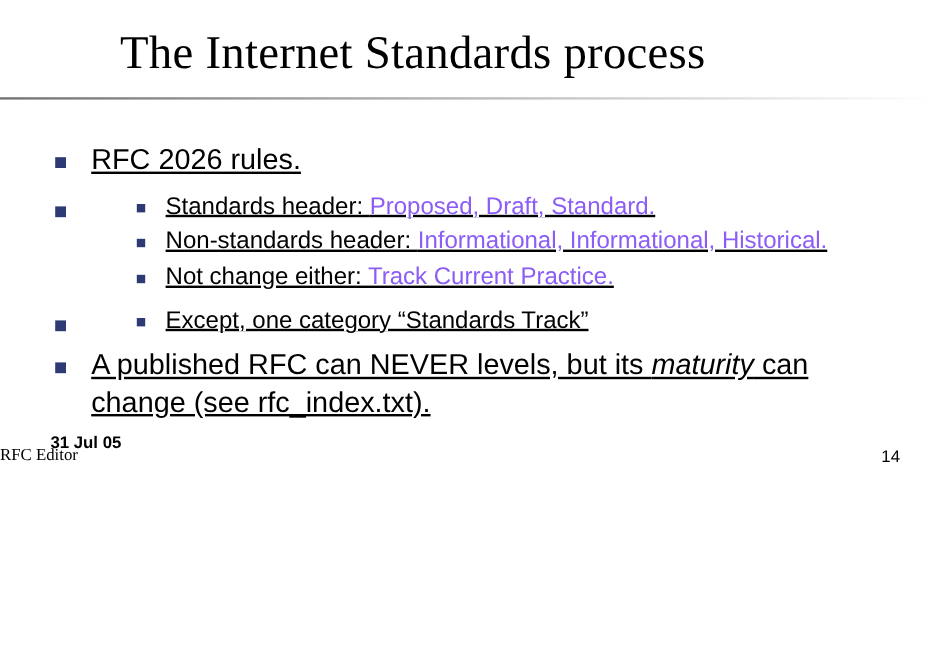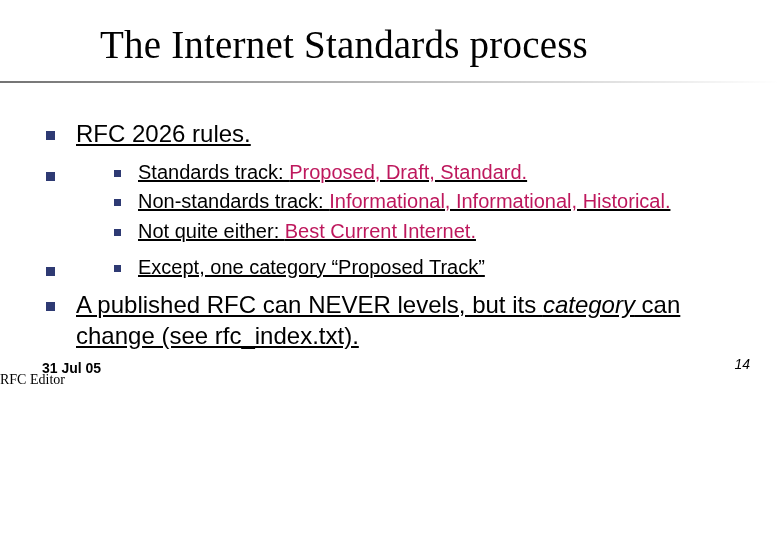--- a/index.html
+++ b/index.html
@@ -7,26 +7,26 @@
   .slide { position: relative; width: 780px; height: 404px; padding: 20px 40px 20px 40px; }
   .title { font-family: "Times New Roman", Times, serif; font-size: 39px; font-weight: 400; text-align: left; margin-left: 60px; margin-top: 2px; letter-spacing: 0.2px; }
   .rule { margin-top: 14px; height: 2px; background: linear-gradient(to right, rgba(0,0,0,0.55), rgba(0,0,0,0.0)); margin-left: -40px; margin-right: -40px; }
   .content { margin-top: 36px; }
   ul { list-style: none; }
   .lvl1 > li { position: relative; padding-left: 36px; font-size: 24px; line-height: 1.28; margin-bottom: 8px; text-decoration: underline; }
   .lvl1 > li > .bullet { position: absolute; left: 6px; top: 12px; width: 9px; height: 9px; background: #2e3a73; }
   .lvl2 { margin-top: 10px; margin-bottom: 10px; }
   .lvl2 > li { position: relative; padding-left: 62px; font-size: 20px; line-height: 1.28; margin-bottom: 4px; }
   .lvl2 > li > .bullet { position: absolute; left: 38px; top: 10px; width: 7px; height: 7px; background: #2e3a73; }
-  .orange { color: #be185d; }
+  .orange { color: #8b5cf6; }
   .italic { font-style: italic; }
   .footer { position: absolute; left: 0; right: 0; bottom: 16px; padding: 0 30px 0 42px; font-family: Tahoma, Verdana, sans-serif; font-size: 14px; }
   .footer .date { position: absolute; left: 42px; bottom: 12px; font-weight: bold; }
   .footer .center { position: absolute; left: 0; right: 0; bottom: 0; text-align: left; font-family: Liberation Serif, serif; }
-  .footer .page { position: absolute; right: 30px; bottom: 16px; font-style: italic; }
+  .footer .page { position: absolute; right: 30px; bottom: 0; }
 </style>
 </head>
 <body>
 
 <div class="slide">
 
   <h1 class="title">The Internet Standards process</h1>
   <div class="rule"></div>
 
   <div class="content">
@@ -35,46 +35,46 @@
       <li>
         <span class="bullet"></span>
         <span>RFC 2026 rules.</span>
       </li>
 
       <li>
         <span class="bullet"></span>
         <ul class="lvl2">
           <li>
             <span class="bullet"></span>
-            <span>Standards track: </span><span class="orange">Proposed, Draft, Standard.</span>
+            <span>Standards header: </span><span class="orange">Proposed, Draft, Standard.</span>
           </li>
           <li>
             <span class="bullet"></span>
-            <span>Non-standards track: </span><span class="orange">Informational, Informational, Historical.</span>
+            <span>Non-standards header: </span><span class="orange">Informational, Informational, Historical.</span>
           </li>
           <li>
             <span class="bullet"></span>
-            <span>Not quite either: </span><span class="orange">Best Current Internet.</span>
+            <span>Not change either: </span><span class="orange">Track Current Practice.</span>
           </li>
         </ul>
       </li>
 
       <li>
         <span class="bullet"></span>
         <ul class="lvl2">
           <li>
             <span class="bullet"></span>
-            <span>Except, one category “Proposed Track”</span>
+            <span>Except, one category “Standards Track”</span>
           </li>
         </ul>
       </li>
 
       <li>
         <span class="bullet"></span>
-        <span>A published RFC can NEVER levels, but its </span><span class="italic">category</span><span> can change (see rfc_index.txt).</span>
+        <span>A published RFC can NEVER levels, but its </span><span class="italic">maturity</span><span> can change (see rfc_index.txt).</span>
       </li>
 
     </ul>
   </div>
 
   <div class="footer">
     <span class="date">31 Jul 05</span>
     <span class="center">RFC Editor</span>
     <span class="page">14</span>
   </div>

